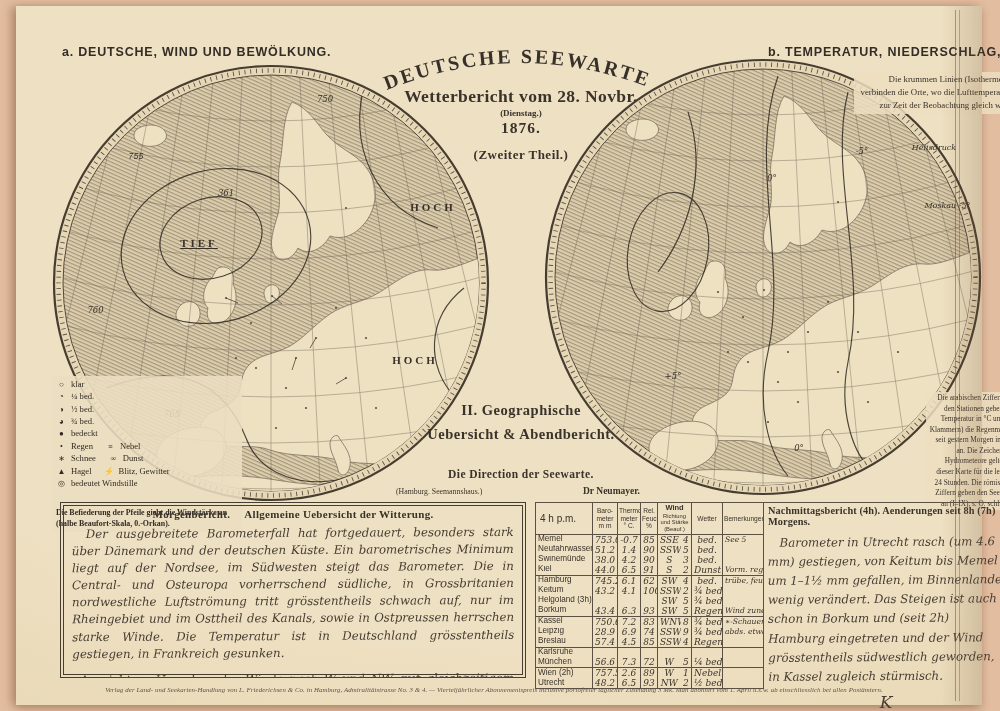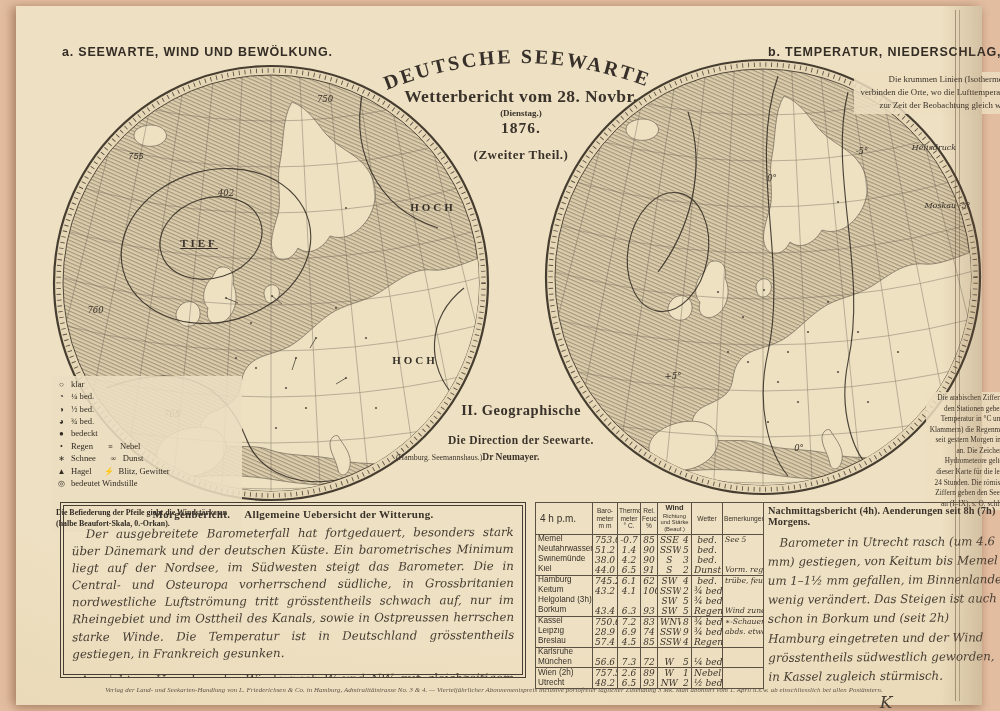--- a/index.html
+++ b/index.html
@@ -53,22 +53,22 @@
     background:rgba(236,222,192,.88);padding:2px 4px;
     font:8.6px "Liberation Serif",serif;color:#322b24}
   .lg-row{display:flex;gap:4px;line-height:1.42;align-items:baseline}
   .lg-sym{width:11px;text-align:center;font-size:8px}
   .lg-sym2{width:11px;text-align:center;margin-left:8px;font-size:8px}
   .lg-foot{margin-top:19px;font-weight:bold;font-size:7.9px;line-height:1.35}
   
   .geo{position:absolute;left:380px;top:396px;width:250px;text-align:center}
   .geo-1{font:bold 14.5px "Liberation Serif",serif;letter-spacing:.5px}
   .geo-2{font:bold 14.5px "Liberation Serif",serif;margin-top:7px;letter-spacing:.5px}
-  .geo-dir{font:bold 11.5px "Liberation Serif",serif;margin-top:15px;letter-spacing:.4px}
-  .geo-addr{display:flex;justify-content:flex-start;margin-top:6px;align-items:baseline}
+  .geo-dir{font:bold 11.5px "Liberation Serif",serif;margin-top:25px;letter-spacing:.4px}
+  .geo-addr{display:flex;justify-content:space-between;margin-top:6px;align-items:baseline}
   .geo-hh{font:7.8px "Liberation Serif",serif}
   .geo-dr{font:bold 9.5px "Liberation Serif",serif;padding-right:6px}
   
   .mbox{position:absolute;left:44px;top:496px;width:466px;height:176px;
     border:1.4px solid #473e33;box-sizing:border-box;padding:5px 11px 3px;overflow:hidden}
   .mbox::after{content:"";position:absolute;inset:2px;border:.8px solid #473e33;pointer-events:none}
   .m-head{text-align:center;font:bold 11px "Liberation Serif",serif;letter-spacing:.3px}
   .m-head .sp{display:inline-block;width:14px}
   .hand{font:italic 11.8px/1.45 "DejaVu Serif",serif;color:#463d33;text-align:justify}
   .m-body{margin-top:5px;text-indent:14px;transform:rotate(-.3deg)}
@@ -179,21 +179,21 @@
       <path d="M 240,24 C 210,110 250,210 230,300 C 218,352 230,400 250,424"></path>
       <path d="M 310,40 C 290,120 330,220 310,310 C 300,360 316,400 330,414"></path>
       <ellipse cx="130" cy="200" rx="40" ry="60" transform="rotate(10 130 200)"></ellipse>
       <path d="M 150,60 C 170,120 150,180 120,220"></path>
     </g>
   </defs>
 </svg>
 
 <div class="sheet">
 
-  <div class="corner-title" id="title-left">a. SEEWARTE, WIND UND BEWÖLKUNG.</div>
+  <div class="corner-title" id="title-left">a. DEUTSCHE, WIND UND BEWÖLKUNG.</div>
   <div class="corner-title" id="title-right">b. TEMPERATUR, NIEDERSCHLAG, SEEGANG.</div>
 
   <div class="masthead">
     <svg class="arc" width="290" height="58" viewBox="0 0 290 58">
       <path id="archpath" d="M 16,52 Q 145,2 274,52" fill="none"></path>
       <text font-family="Liberation Serif, serif" font-weight="bold" font-size="20" letter-spacing="2.5" fill="#37302a">
         <textPath href="#archpath" startOffset="50%" text-anchor="middle">DEUTSCHE SEEWARTE.</textPath>
       </text>
     </svg>
     <div class="m-sub">Wetterbericht vom 28. Novbr.</div>
@@ -206,21 +206,21 @@
     <svg viewBox="0 0 450 450">
         <use href="#mapcommon"></use>
         <use href="#iso-a"></use>
       </svg>
     <div class="labels">
 
     <span class="map-label big" style="left: 86%; top: 33%;">HOCH</span>
         <span class="map-label big" style="left: 34%; top: 41%; text-decoration: underline;">TIEF</span>
         <span class="map-label big" style="left: 82%; top: 67%;">HOCH</span>
         <span class="map-label num" style="left: 62%; top: 9%;">750</span>
-        <span class="map-label num" style="left: 40%; top: 30%;">402</span>
+        <span class="map-label num" style="left: 40%; top: 30%;">361</span>
         <span class="map-label num" style="left: 20%; top: 22%; font-family: Liberation Mono, monospace;">755</span>
         <span class="map-label num" style="left: 11%; top: 56%;">760</span>
         <span class="map-label num" style="left: 28%; top: 79%;">765</span>
       </div>
   </div>
 
   <div class="map" id="map-right">
     <svg viewBox="0 0 450 450">
         <use href="#mapcommon"></use>
         <use href="#iso-b"></use>
@@ -295,20 +295,21 @@
           <span class="lg-lab">bedeutet Windstille</span>
           <span class="lg-sym2"></span>
           <span class="lg-lab"></span>
         </div>
       </div>
     <div class="lg-foot">Die Befiederung der Pfeile giebt die Windstärke an (halbe Beaufort-Skala, 0.-Orkan).</div>
   </div>
 
   <div class="geo">
     <div class="geo-1">II. Geographische</div>
+    <div class="geo-2">Uebersicht &amp; Abendbericht.</div>
     <div class="geo-dir">Die Direction der Seewarte.</div>
     <div class="geo-addr">
       <span class="geo-hh">(Hamburg. Seemannshaus.)</span>
       <span class="geo-dr">Dr Neumayer.</span>
     </div>
   </div>
 
   <div class="mbox">
     <div class="m-head">
       <span>Morgenbericht.</span><span class="sp"></span><span>Allgemeine Uebersicht der Witterung.</span>

